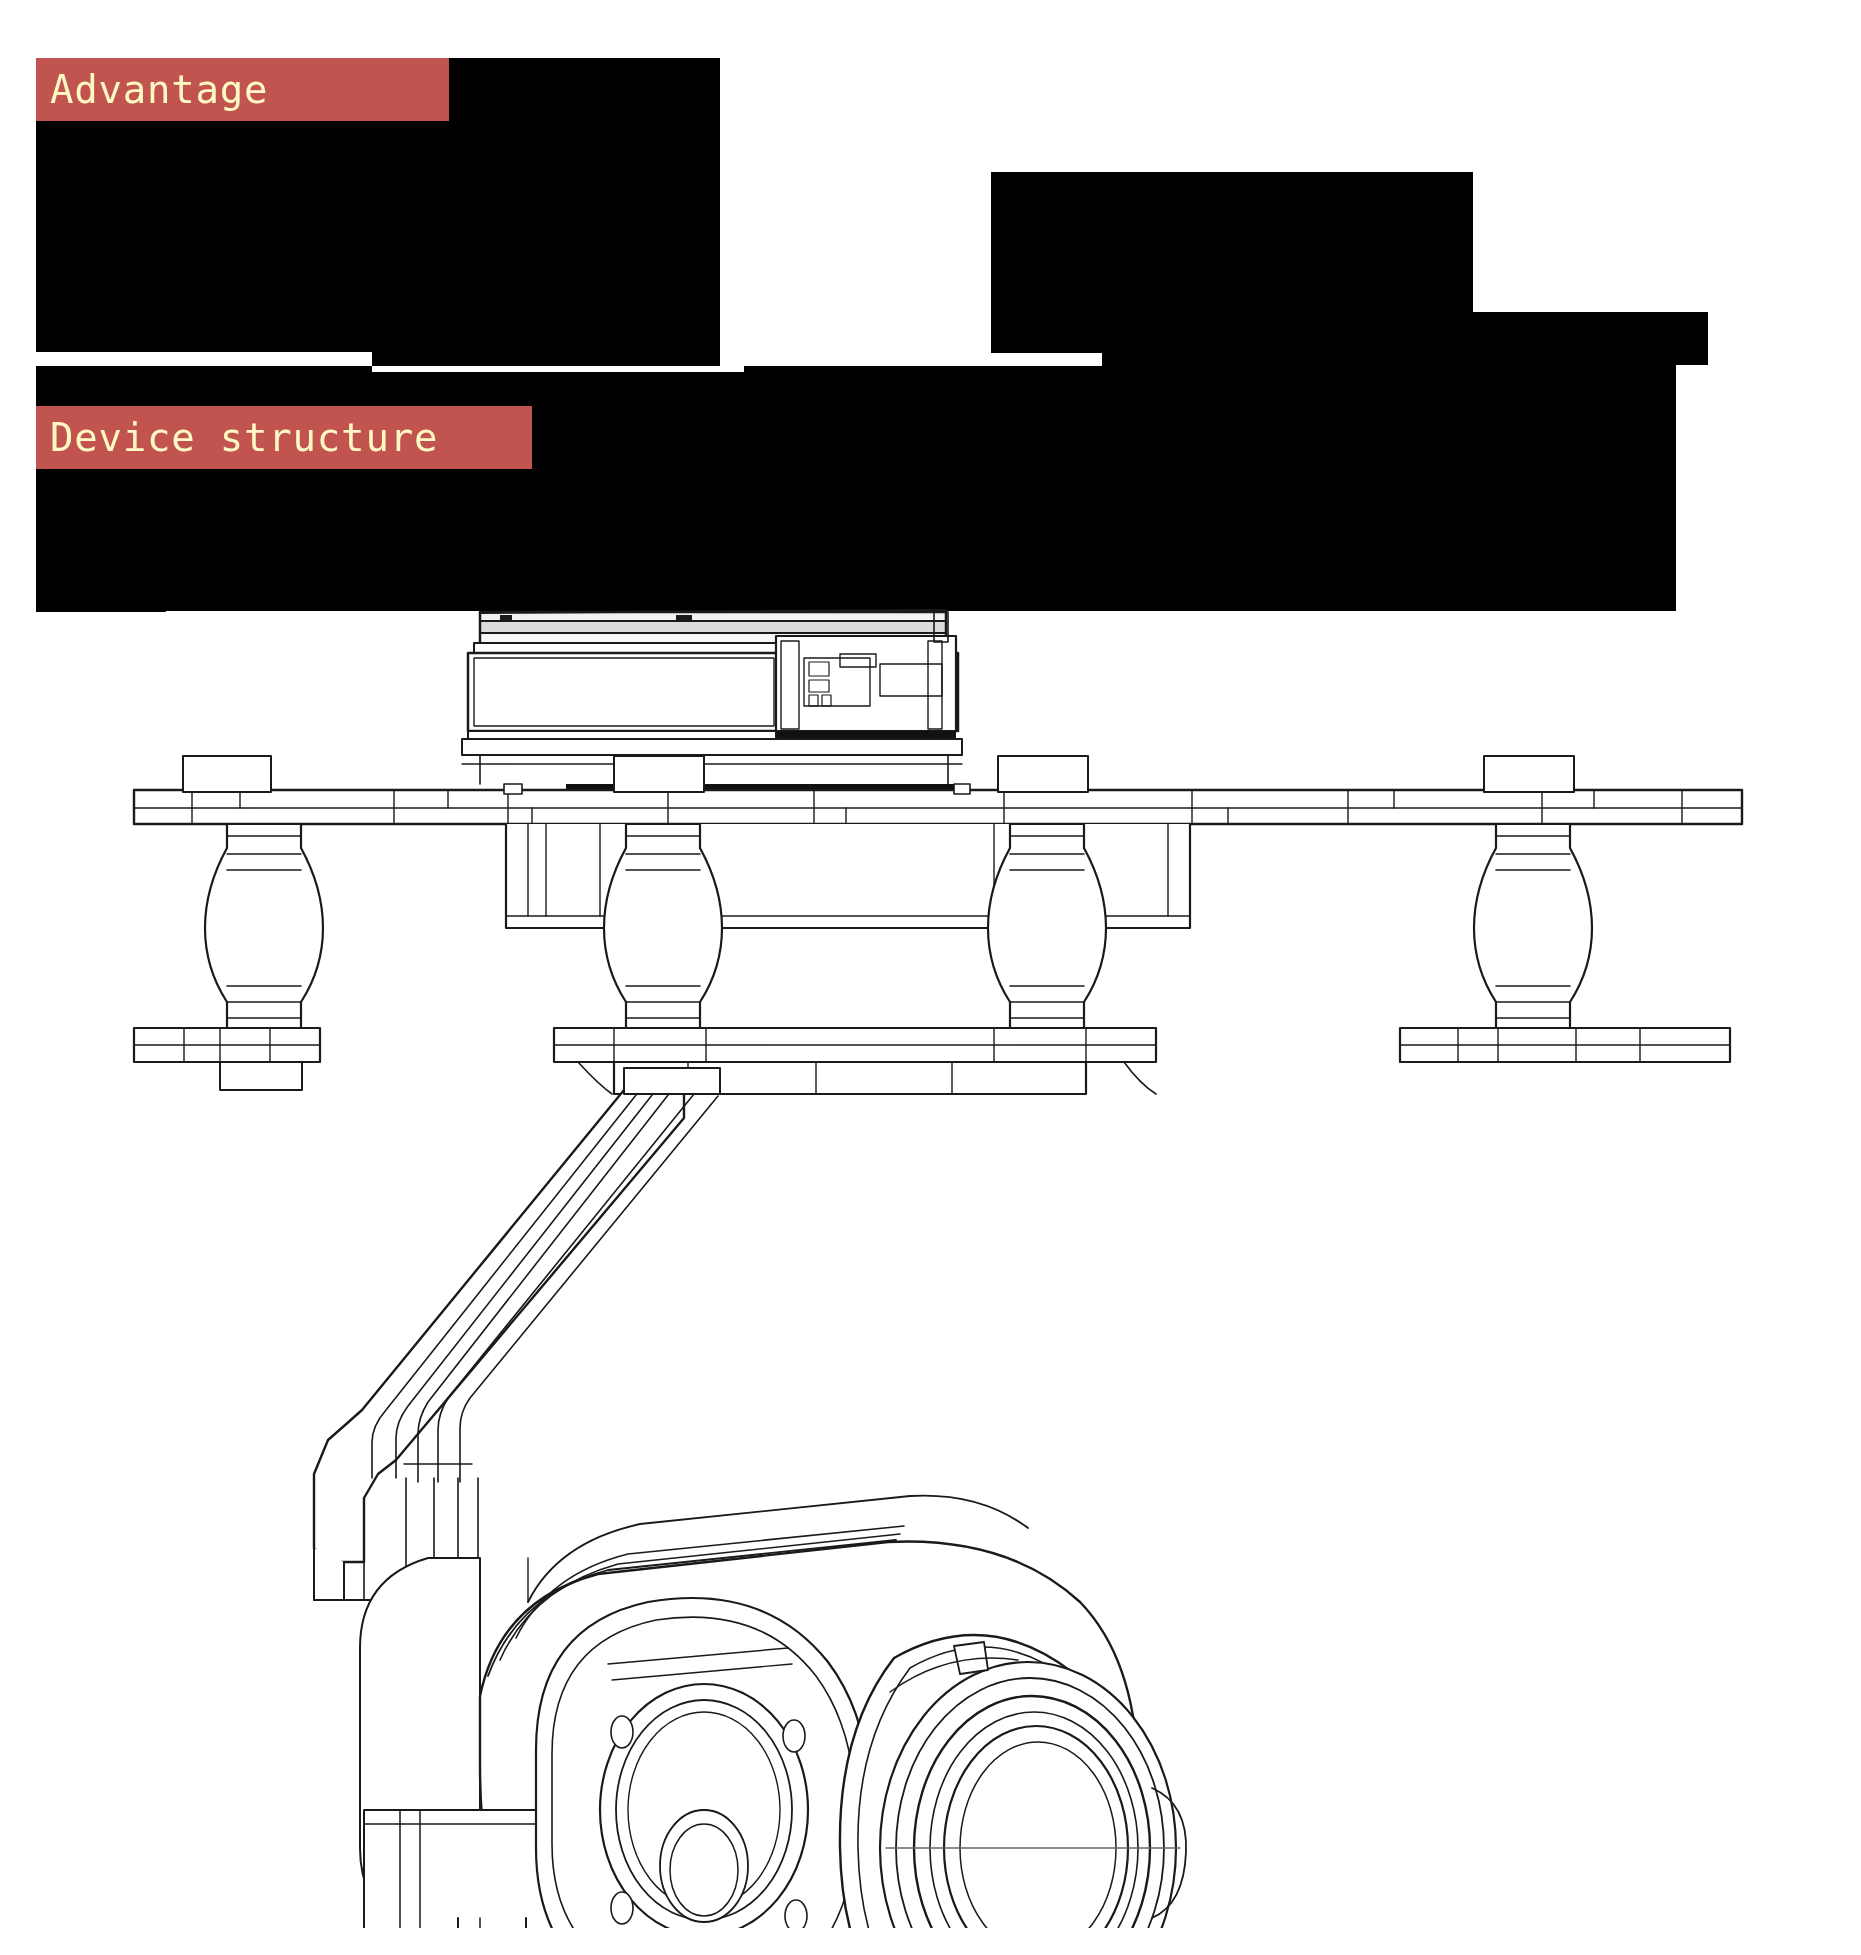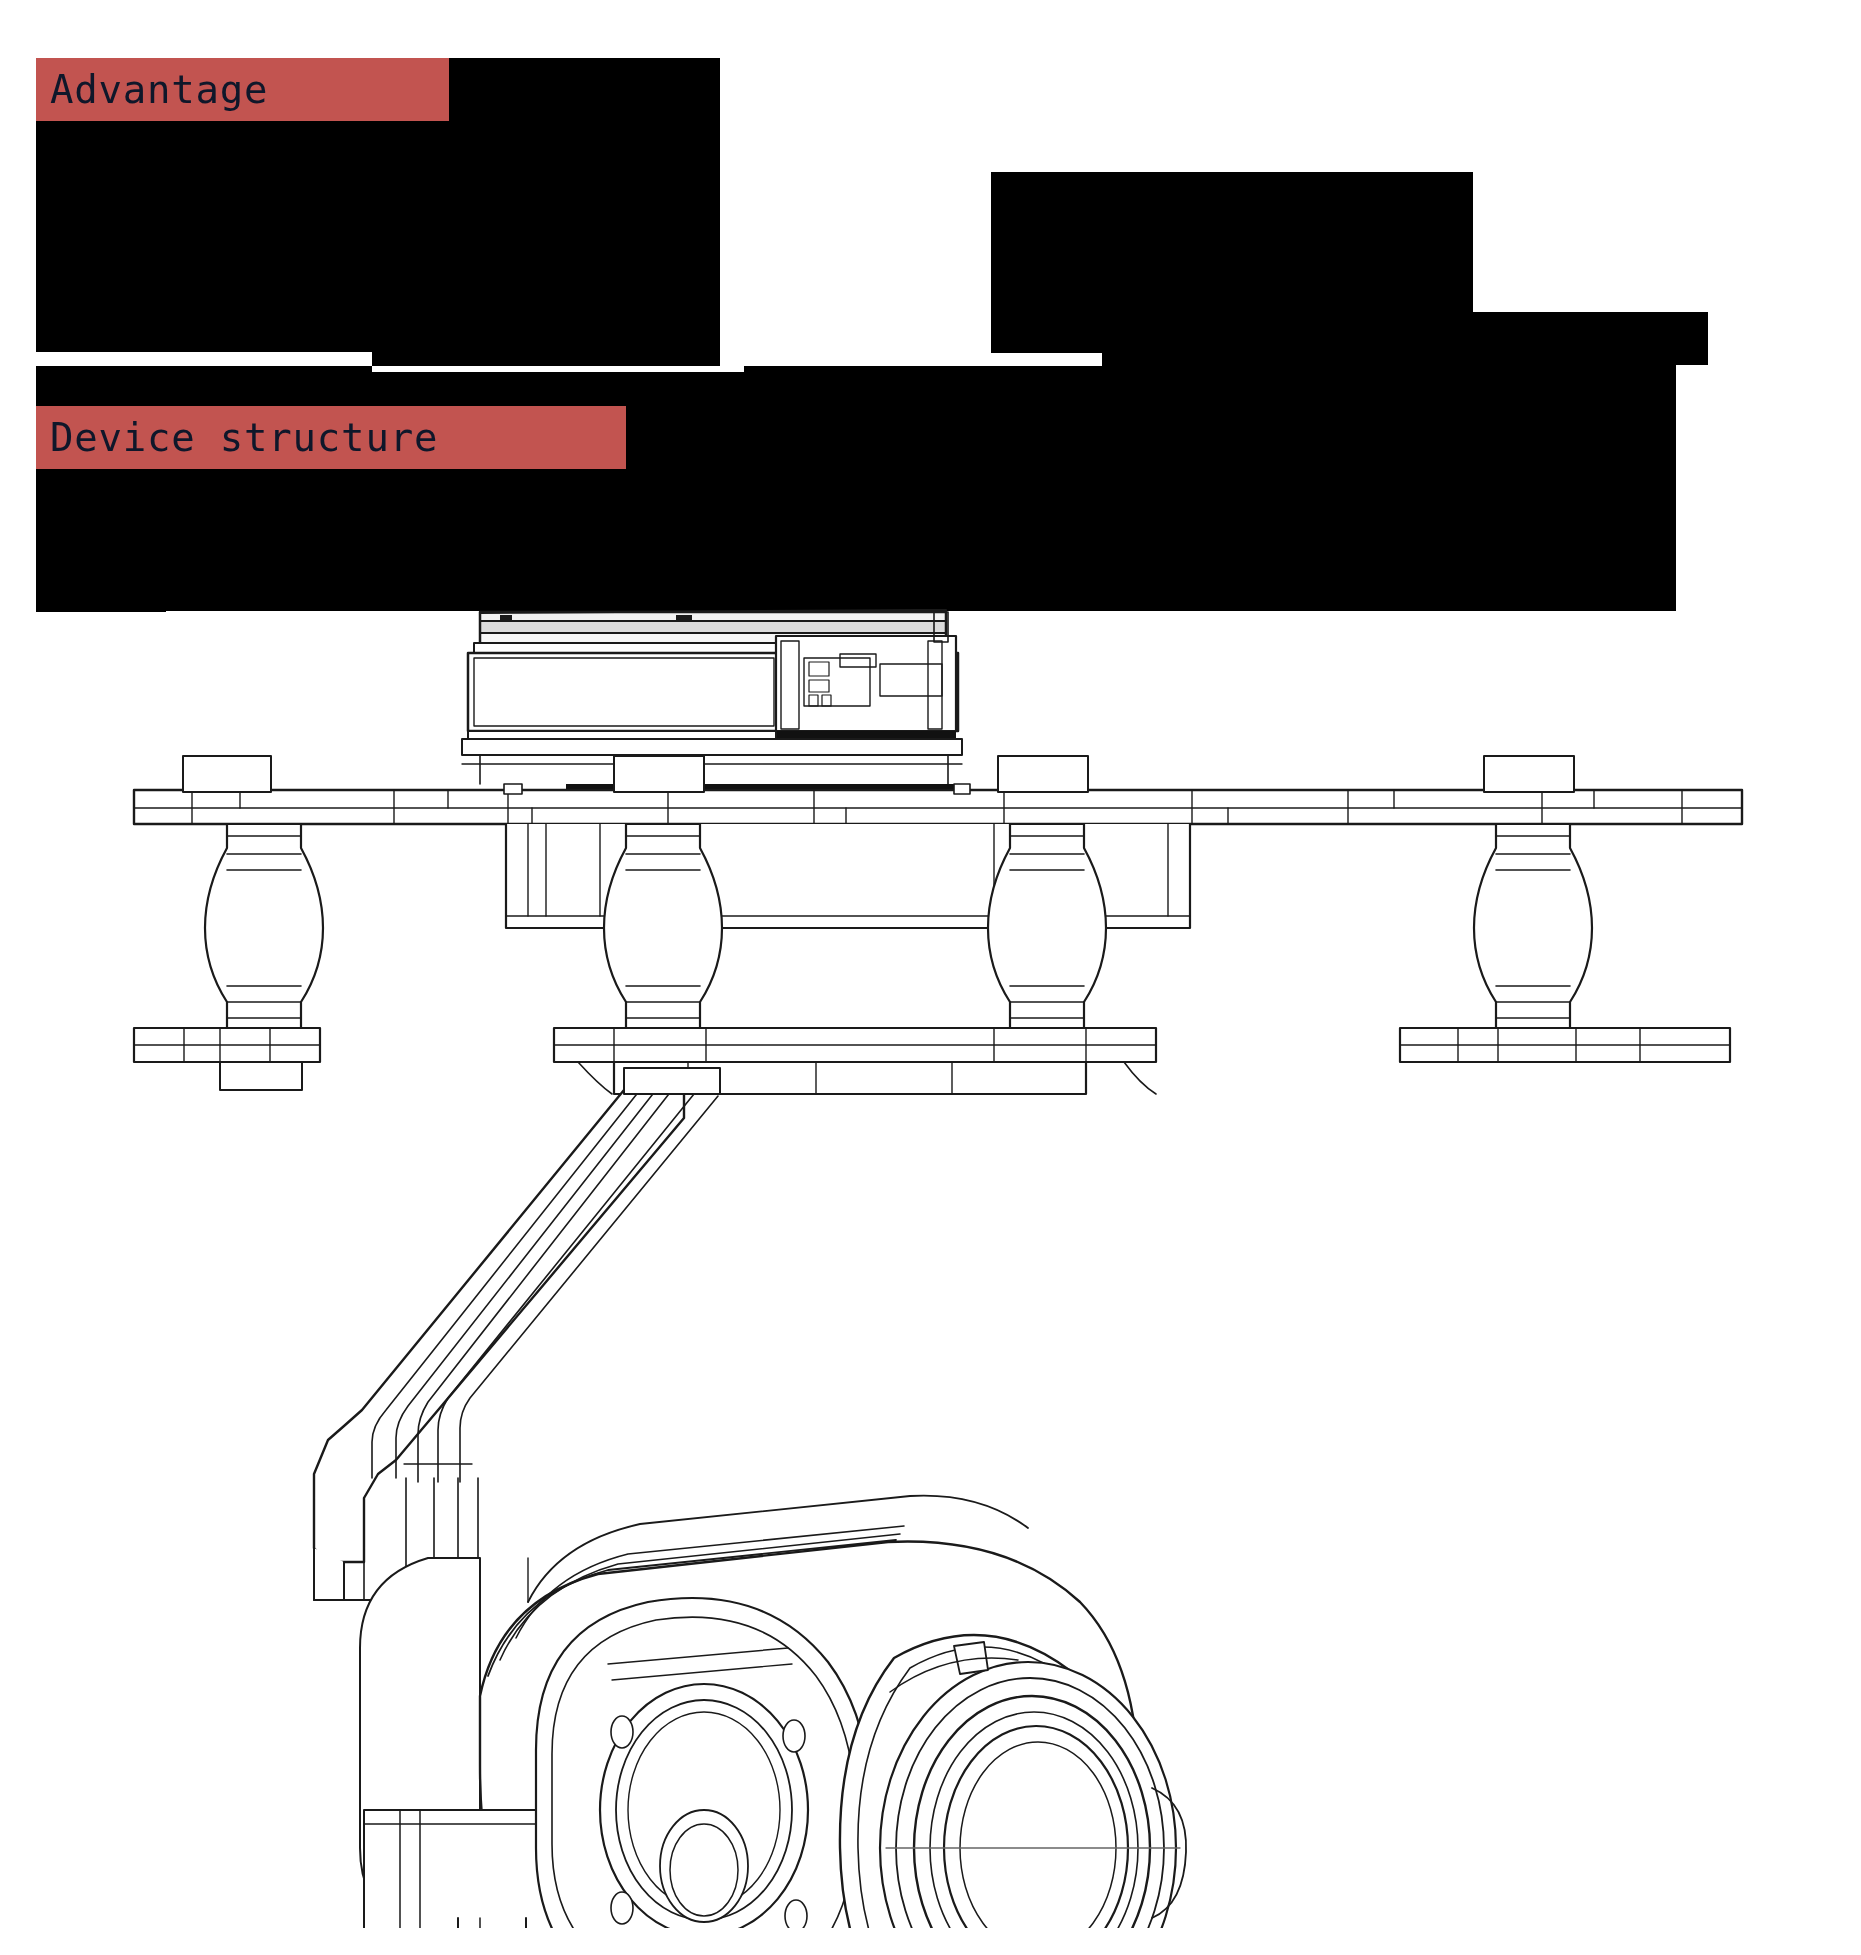--- a/index.html
+++ b/index.html
@@ -9,29 +9,29 @@
   }
   .stage{position:absolute;left:0;top:0;width:1861px;height:1955px;}
 
   
   .redact{position:absolute;background:#000000;}
 
   
   .chip{
     position:absolute;
     background:#c25450;
-    color:#0f172a;
+    color:#fef9c3;
     display:flex;align-items:center;
     box-sizing:border-box;
     letter-spacing:0.02em;
     white-space:nowrap;
     z-index:5;
   }
   .chip-advantage{left:36px;top:58px;width:413px;height:63px;padding-left:14px;font-size:39px;}
-  .chip-device{left:36px;top:406px;width:590px;height:63px;padding-left:14px;font-size:39px;}
+  .chip-device{left:36px;top:406px;width:496px;height:63px;padding-left:14px;font-size:39px;}
 
   
   .drawing{position:absolute;left:128px;top:598px;width:1620px;height:1330px;z-index:8;}
   .drawing svg{display:block;width:100%;height:100%;}
 </style>
 </head>
 <body>
 
 <div class="stage">
 

